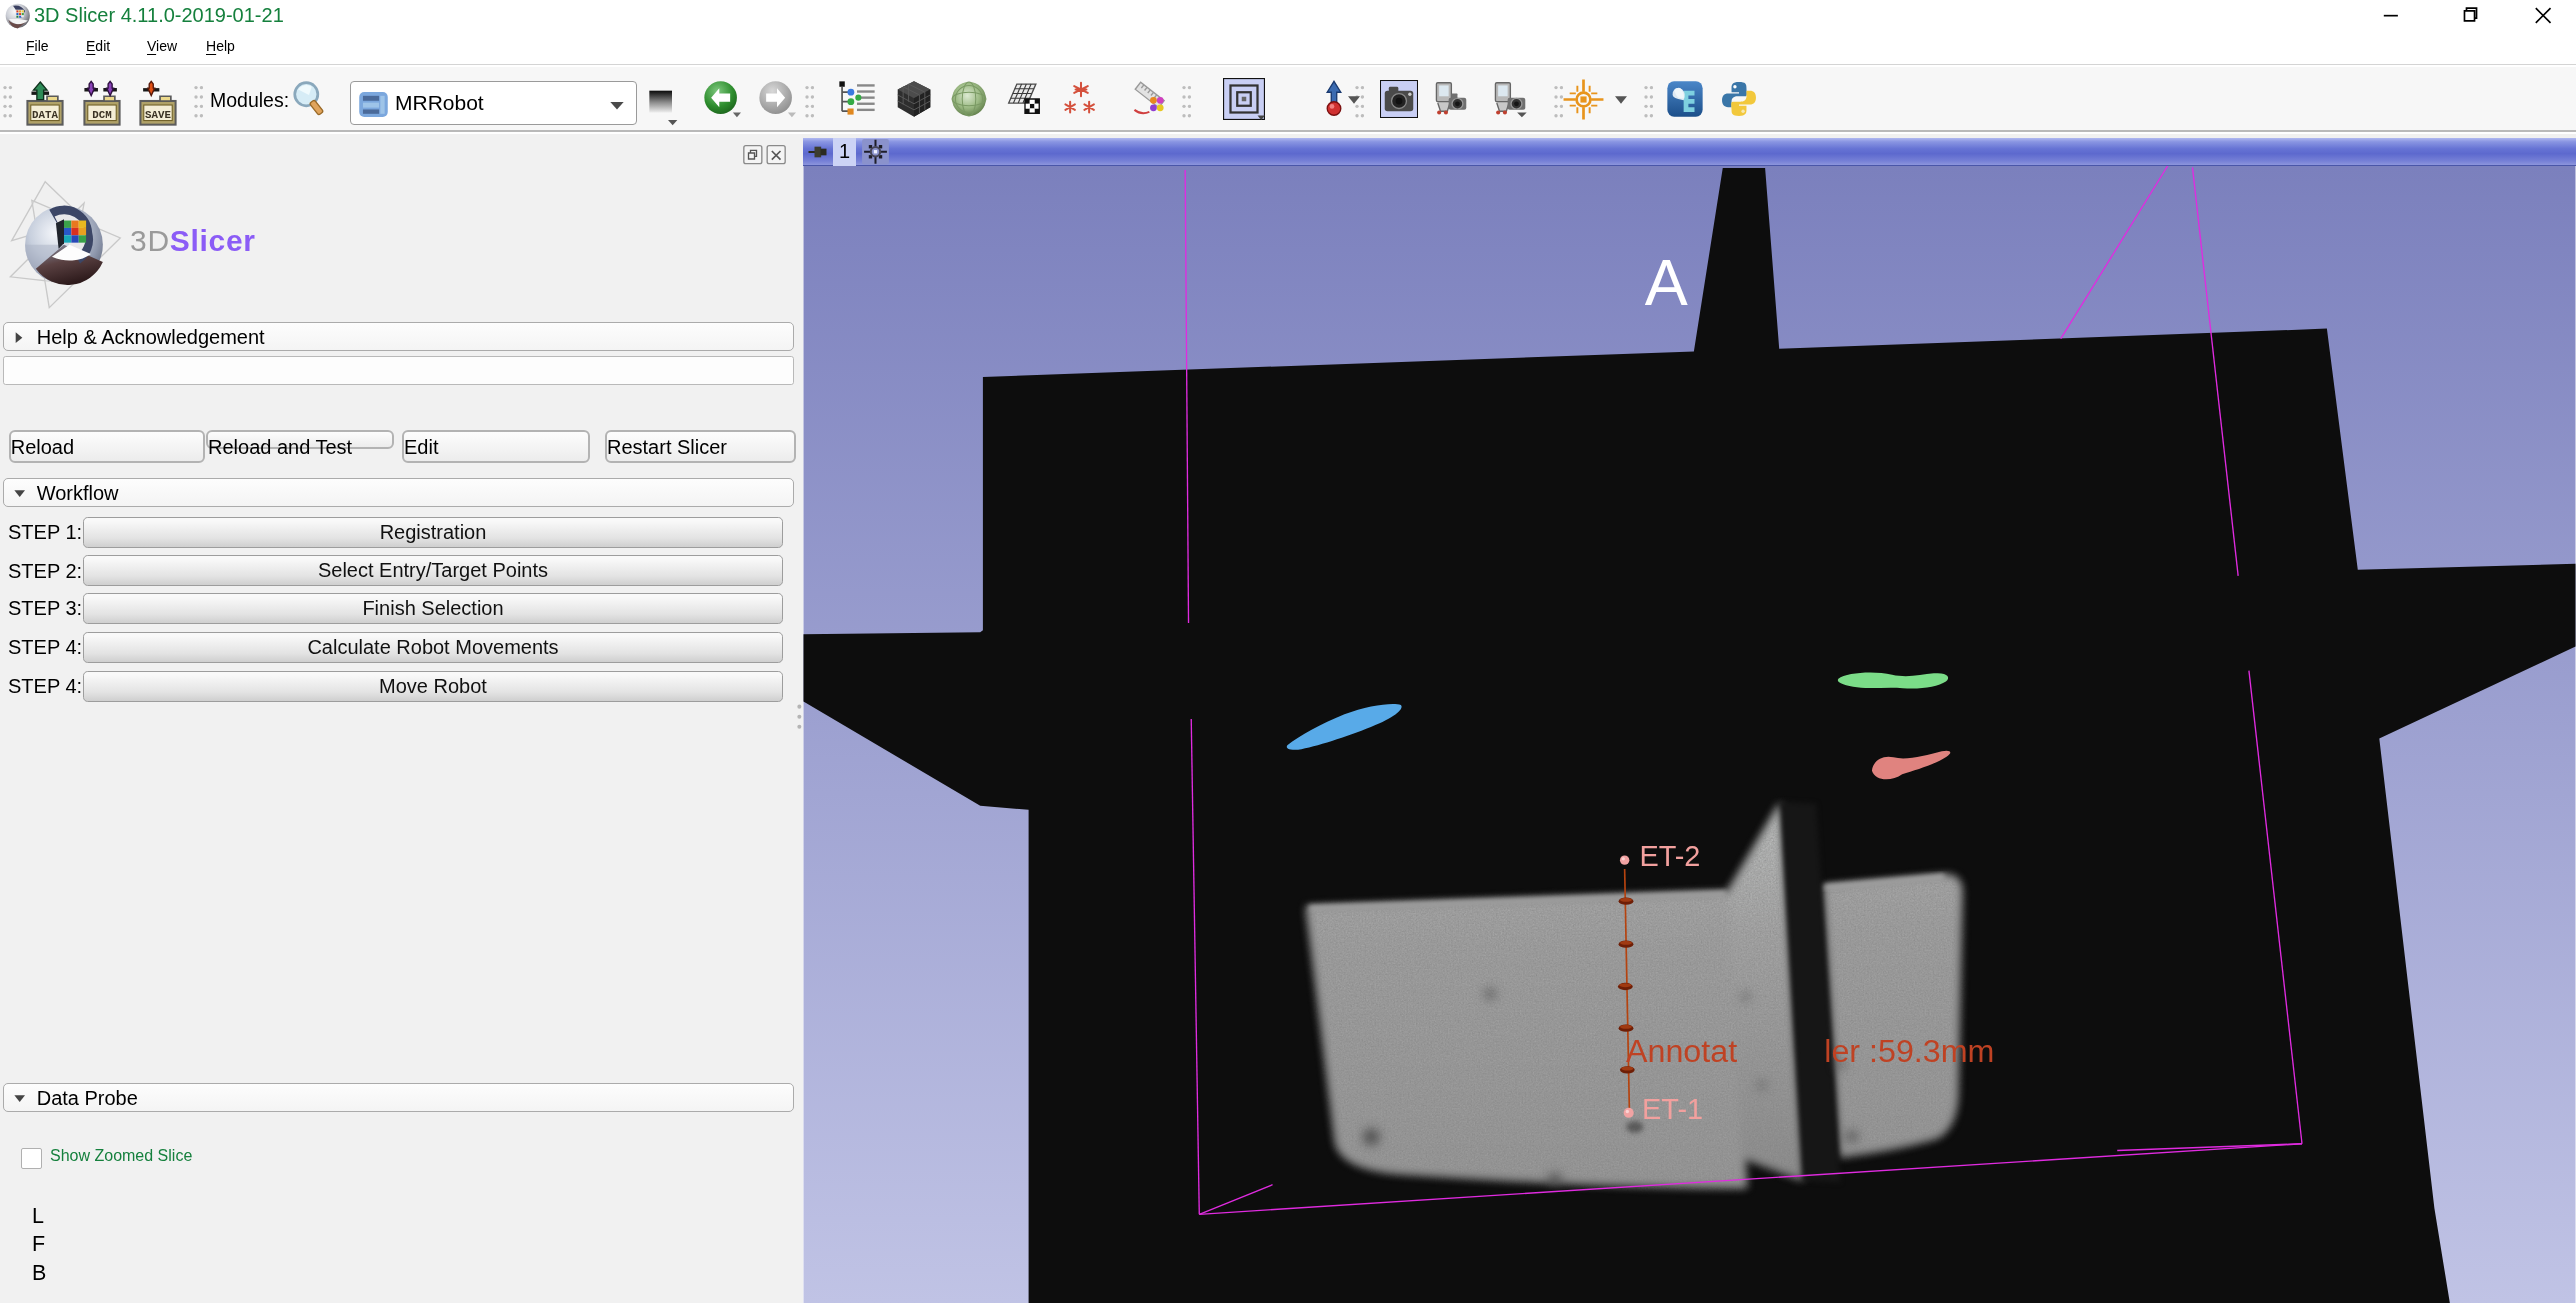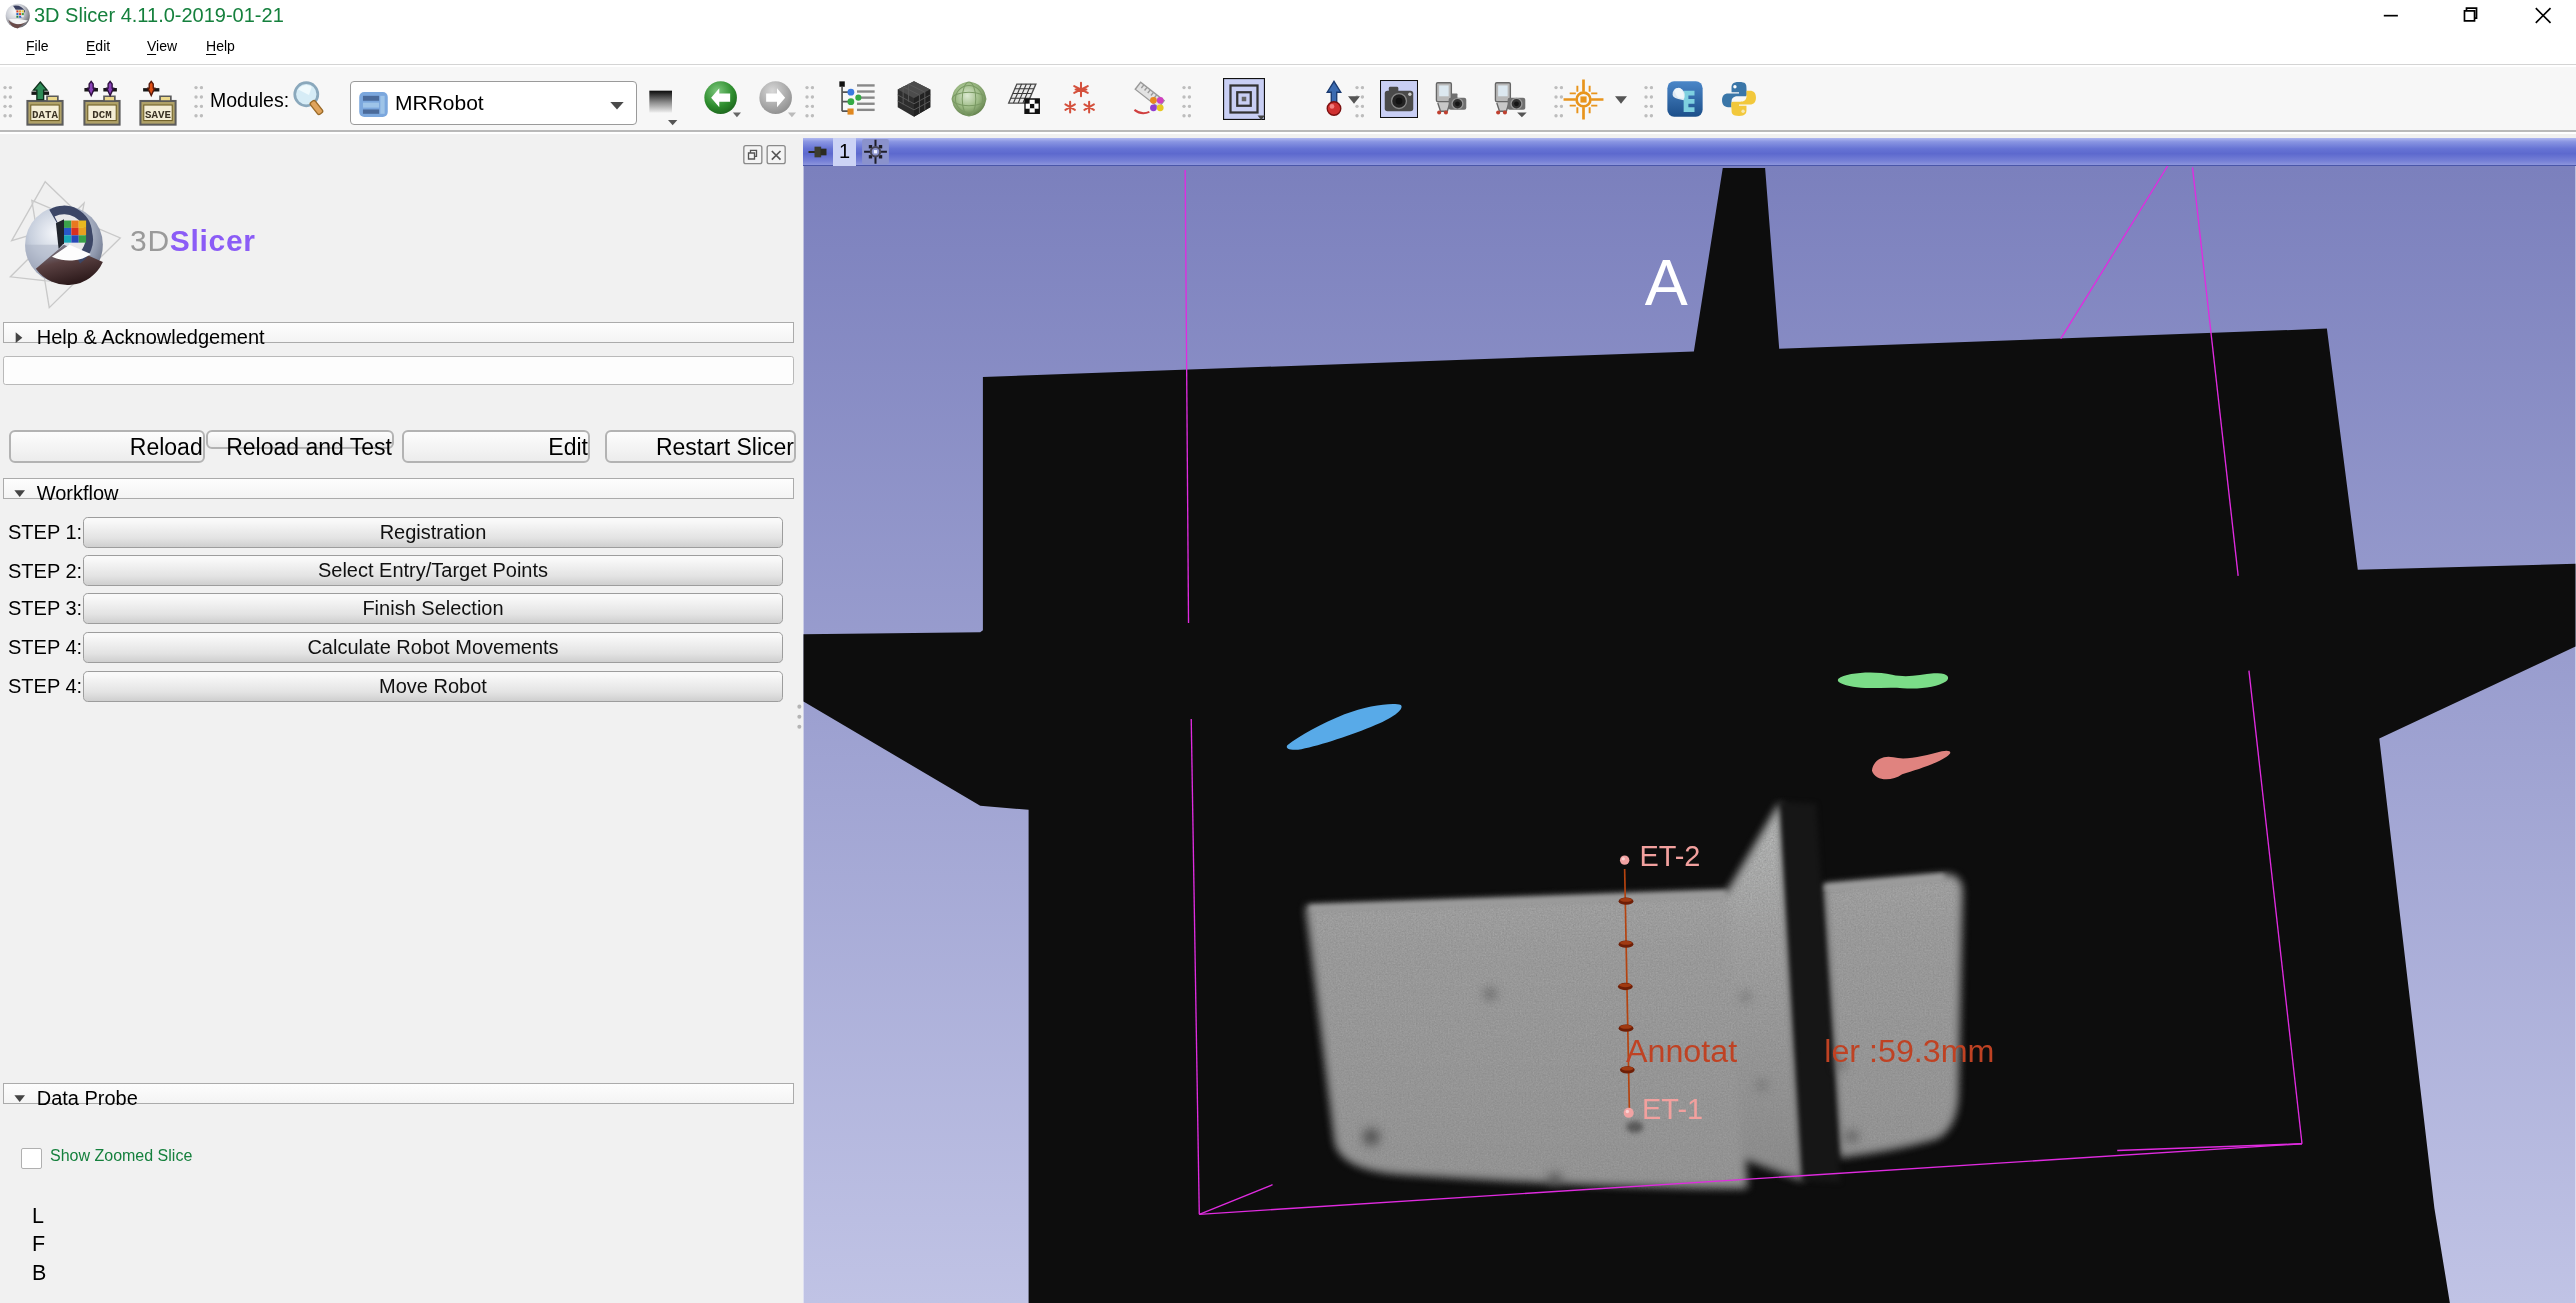--- a/index.html
+++ b/index.html
@@ -20,24 +20,24 @@
 
 #toolbar { position:absolute; left:0; top:67px; width:2576px; height:65px; background:#f7f7f7; border-bottom:2px solid #b9b9b9; }
 .ticon { position:absolute; top:13.4px; width:38px; height:38px; }
 .tsep { position:absolute; top:15px; width:9.4px; height:38px; }
 #moduleslabel { position:absolute; left:210px; top:22px; font-size:19.5px; color:#000; }
 #combobox { position:absolute; left:350px; top:14px; width:287px; height:44px; background:#ffffff; border:1.3px solid #9a9a9a; border-radius:4px; }
 #combotext { position:absolute; left:44px; top:8.7px; font-size:21px; color:#000; }
 
 
 #leftpanel { position:absolute; left:0; top:134px; width:803px; height:1170px; background:#f1f1f1; }
-.collapse { position:absolute; left:2.7px; width:791px; height:21px; background:linear-gradient(#fdfdfd,#f4f4f4); border:1.3px solid #ababab; border-radius:0; }
+.collapse { position:absolute; left:2.7px; width:791px; height:29px; background:linear-gradient(#fdfdfd,#f4f4f4); border:1.3px solid #ababab; border-radius:5px; }
 .collapse .arr { position:absolute; left:9.4px; top:8px; }
 .collapse .lbl { position:absolute; left:33px; top:3.4px; font-size:20px; color:#000; }
-.pbtn { position:absolute; background:linear-gradient(#fdfdfd,#ececec); border:2px solid #b3b3b3; border-radius:6px; font-size:23px; color:#000; text-align:right; }
+.pbtn { position:absolute; background:linear-gradient(#fdfdfd,#ececec); border:2px solid #b3b3b3; border-radius:6px; font-size:20px; color:#000; text-align:left; }
 .stepbtn { position:absolute; left:83px; width:700px; height:31px; background:linear-gradient(#f9f9f9 10%,#e3e3e3 70%,#cfcfcf); border:1.3px solid #9d9d9d; border-radius:4.7px; font-size:20px; color:#111; text-align:center; line-height:29px; }
 .steplbl { position:absolute; left:8px; font-size:20px; color:#000; }
 #lfb { position:absolute; left:32px; font-size:21.5px; color:#000; }
 
 
 #view3d { position:absolute; left:803px; top:138px; width:1773px; height:1166px; }
 #vheader { position:absolute; left:0; top:0; width:1773px; height:28px;
   background:linear-gradient(#b0b8f0 0%, #8995e2 14%, #6673d4 40%, #5d69ce 58%, #7680d6 85%, #8c95dc 100%);
   border-bottom:0.7px solid #4a56a8; }
 #scene { position:absolute; left:0; top:28px; width:1773px; height:1137px; }

